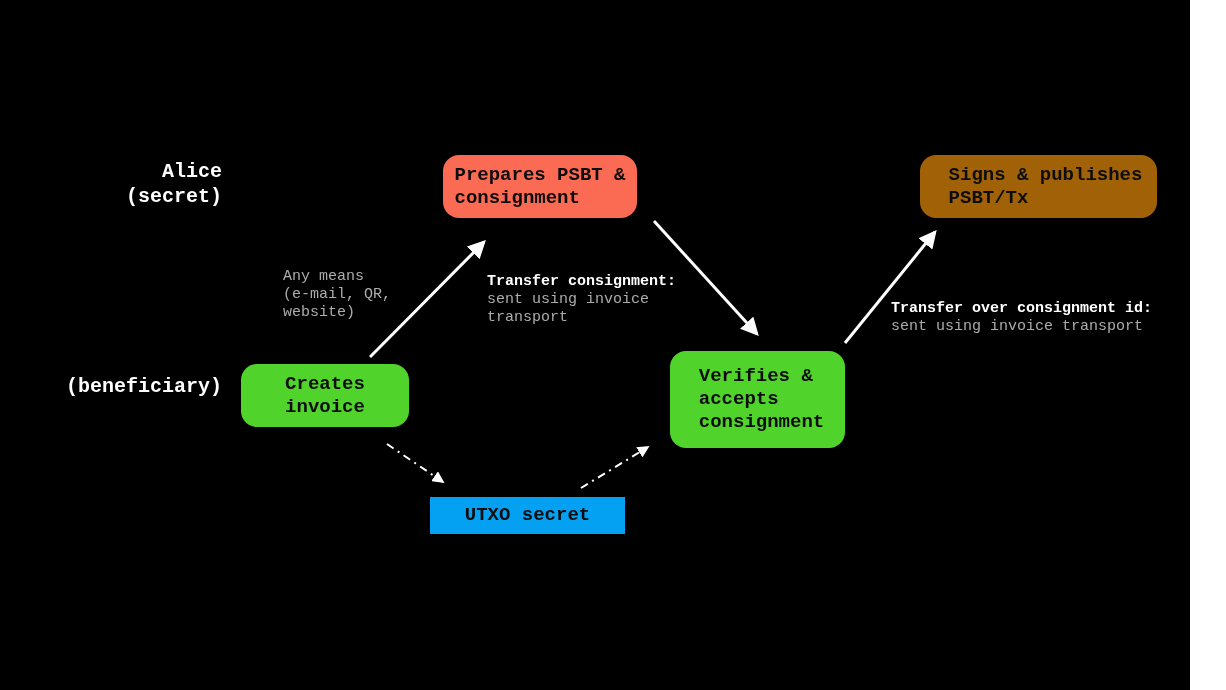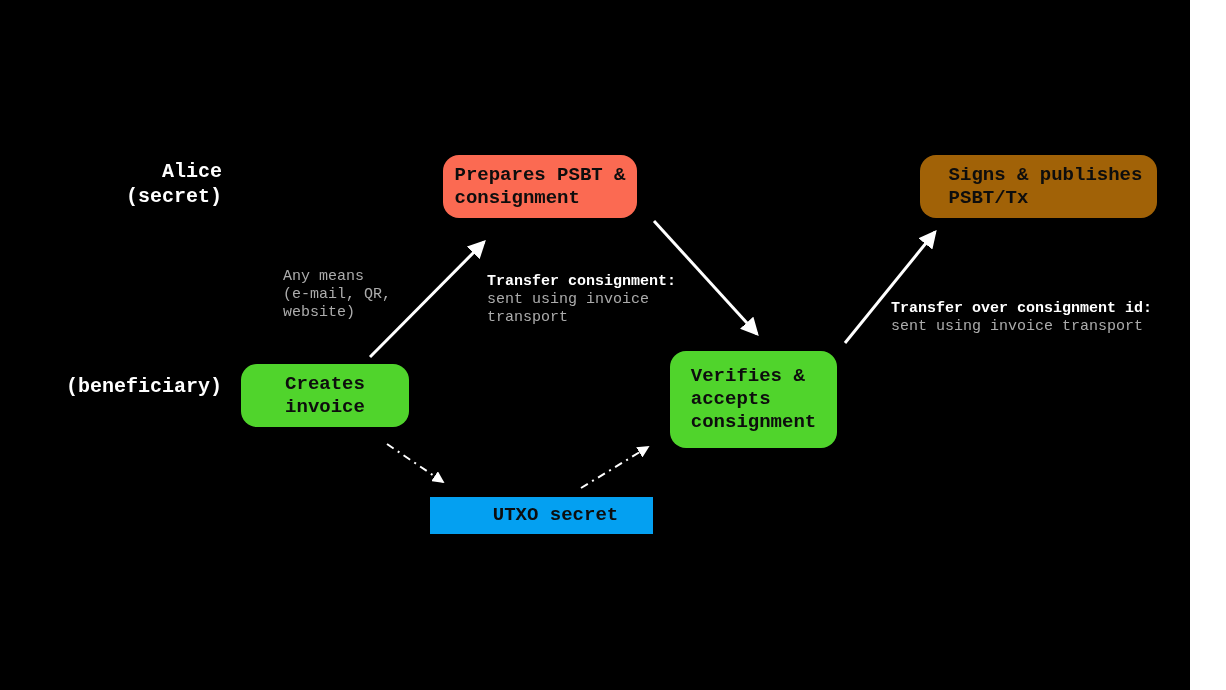--- a/index.html
+++ b/index.html
@@ -25,21 +25,21 @@
     font-weight: bold;
     font-size: 19px;
     line-height: 23px;
     color: #0d0d0d;
     border-radius: 16px;
   }
   .node .node-label { white-space: pre-line; }
   #node-prepares { left: 443px; top: 155px; width: 194px; height: 63px; }
   #node-signs    { left: 920px; top: 155px; width: 223px; height: 63px; }
   #node-creates  { left: 241px; top: 364px; width: 168px; height: 63px; }
-  #node-verifies { left: 670px; top: 351px; width: 167px; height: 97px; }
+  #node-verifies { left: 670px; top: 351px; width: 167px; height: 97px; padding-left: 8px; }
   #node-utxo     { left: 430px; top: 497px; width: 195px; height: 37px; border-radius: 0; }
 
   .actor {
     position: absolute;
     width: 182px;
     text-align: right;
     color: #ffffff;
     font-weight: bold;
     font-size: 20px;
     line-height: 25px;
@@ -100,21 +100,21 @@
     <span class="node-label">Creates
 invoice</span>
   </div>
 
   <div class="node" id="node-verifies" style="background: rgb(80, 212, 44);">
     <span class="node-label">Verifies &amp;
 accepts
 consignment</span>
   </div>
 
-  <div class="node" id="node-utxo" style="background: rgb(4, 160, 241); padding-left: 28px;">
+  <div class="node" id="node-utxo" style="background: rgb(4, 160, 241);">
     <span class="node-label">UTXO secret</span>
   </div>
 
   <div class="ann" id="ann-any">
     <div class="ann-body">Any means
 (e-mail, QR,
 website)</div>
   </div>
 
   <div class="ann" id="ann-transfer">

